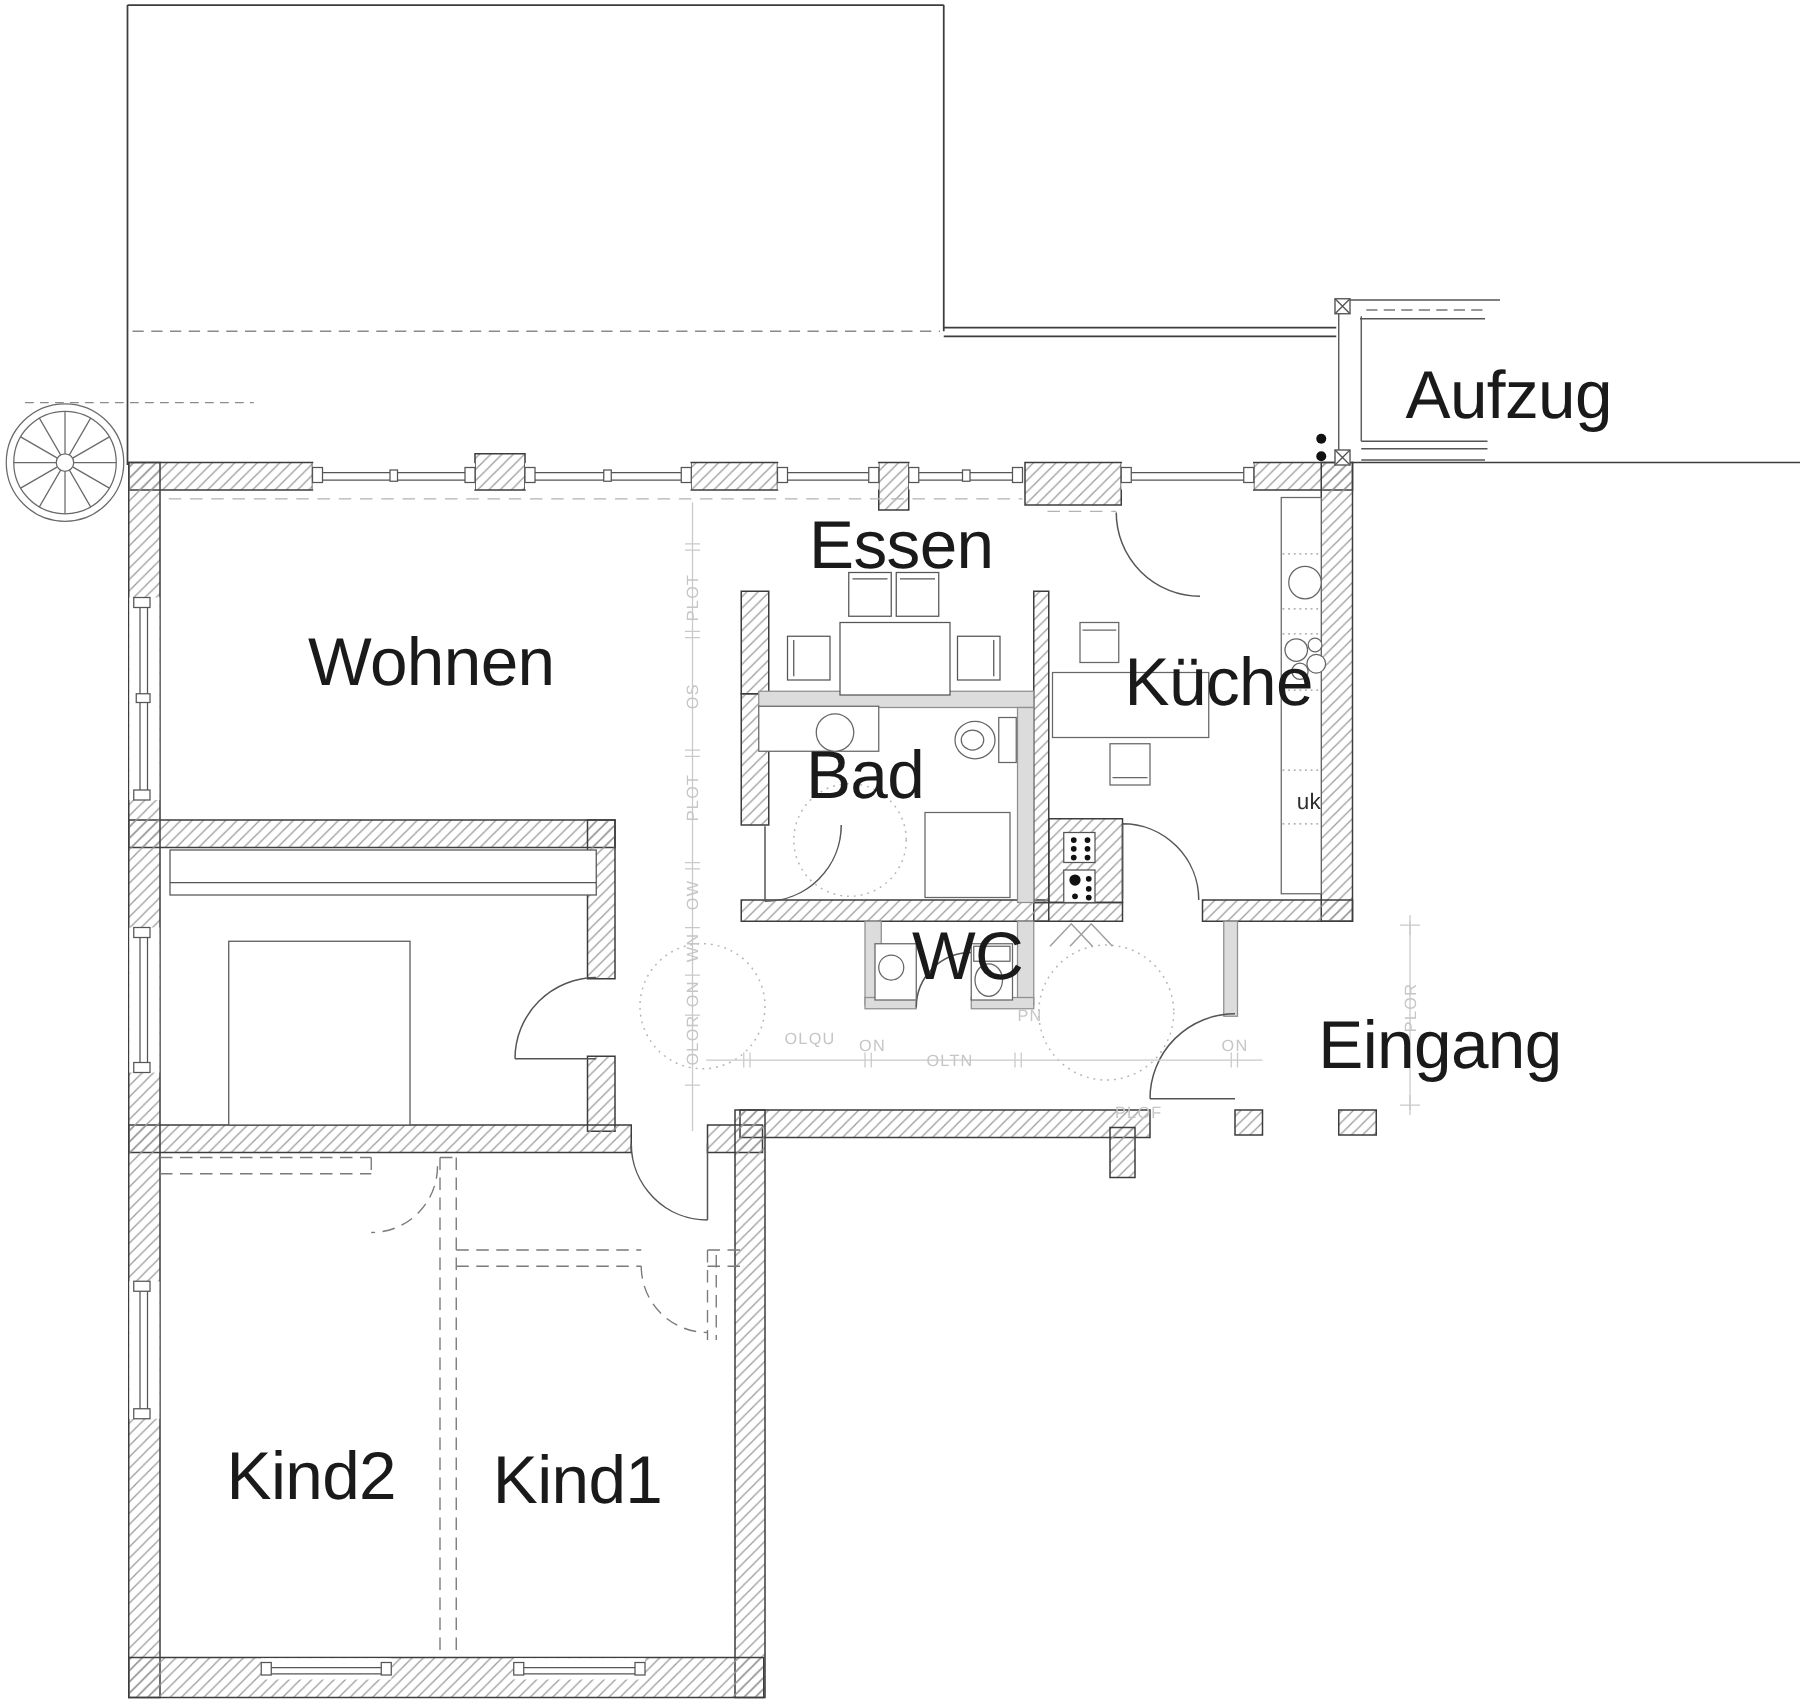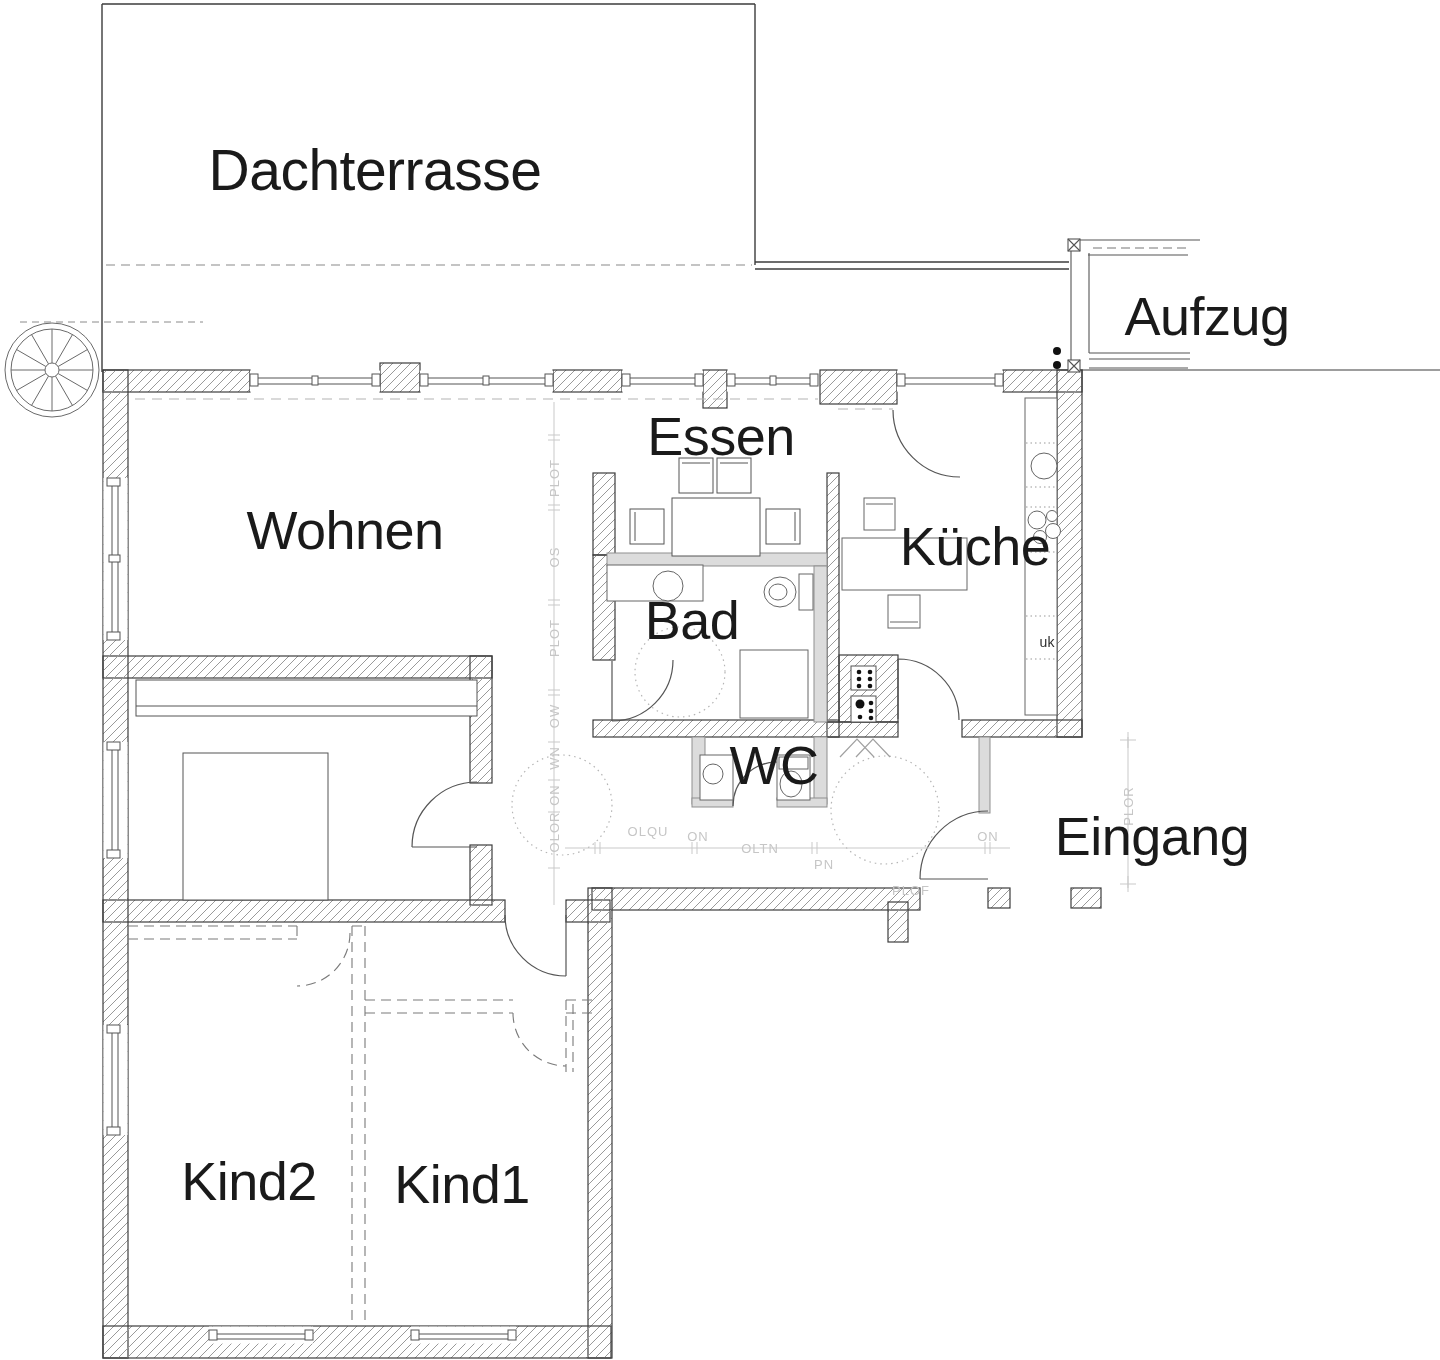--- a/index.html
+++ b/index.html
@@ -2,21 +2,21 @@
 <html><head>
 <meta charset="utf-8">
 <style>
   html,body{margin:0;padding:0;background:#fff;}
   .stage{position:relative;width:1440px;height:1360px;background:#fff;overflow:hidden;
          font-family:"Liberation Sans",sans-serif;}
   .stage svg{position:absolute;left:0;top:0;}
   .rl{position:absolute;transform:translate(-50%,-50%);color:#1a1a1a;font-size:54px;
       white-space:nowrap;letter-spacing:-0.5px;font-family:"Liberation Sans",sans-serif;}
   .rl.big{font-size:57px;}
-  .tiny{position:absolute;transform:translate(-50%,-50%);color:#2e2e2e;font-size:14px;
+  .tiny{position:absolute;transform:translate(-50%,-50%);color:#2e2e2e;font-size:18px;
       white-space:nowrap;font-family:"Liberation Sans",sans-serif;}
   .ml{position:absolute;transform:translate(-50%,-50%);color:#c6c6c6;font-size:13px;
       letter-spacing:1px;white-space:nowrap;font-family:"Liberation Sans",sans-serif;}
   .ml.v{transform:translate(-50%,-50%) rotate(-90deg);}
 </style>
 </head>
 <body>
 
 <div class="stage">
 
@@ -290,21 +290,20 @@
              M548,600 L560,600 M548,605 L560,605 M548,690 L560,690 M548,695 L560,695
              M548,742 L560,742 M548,780 L560,780 M548,812 L560,812 M548,868 L560,868"></path>
     <line x1="565" y1="848" x2="1010" y2="848"></line>
     <path d="M595,842 L595,854 M600,842 L600,854 M692,842 L692,854 M697,842 L697,854
              M812,842 L812,854 M817,842 L817,854 M985,842 L985,854 M990,842 L990,854"></path>
     <line x1="1128" y1="737" x2="1128" y2="888"></line>
     <path d="M1120,740 L1136,740 M1128,732 L1128,748 M1120,884 L1136,884 M1128,876 L1128,892"></path>
   </g>
 </svg>
 
-<div class="rl big" style="left:375px;top:170px;">Dachterrasse</div>
 <div class="rl" style="left:1207px;top:316px;">Aufzug</div>
 <div class="rl" style="left:721px;top:436px;">Essen</div>
 <div class="rl" style="left:345px;top:530px;">Wohnen</div>
 <div class="rl" style="left:975px;top:546px;">Küche</div>
 <div class="rl" style="left:692px;top:620px;">Bad</div>
 <div class="rl" style="left:774px;top:765px;">WC</div>
 <div class="rl" style="left:1152px;top:836px;">Eingang</div>
 <div class="rl" style="left:249px;top:1181px;">Kind2</div>
 <div class="rl" style="left:462px;top:1184px;">Kind1</div>
 <div class="tiny" style="left:1047px;top:642px;">uk</div>
@@ -313,19 +312,19 @@
 <div class="ml v" style="left:554px;top:557px;">OS</div>
 <div class="ml v" style="left:554px;top:638px;">PLOT</div>
 <div class="ml v" style="left:554px;top:716px;">OW</div>
 <div class="ml v" style="left:554px;top:758px;">WN</div>
 <div class="ml v" style="left:554px;top:795px;">ON</div>
 <div class="ml v" style="left:554px;top:832px;">OLOR</div>
 
 <div class="ml" style="left:648px;top:831px;">OLQU</div>
 <div class="ml" style="left:698px;top:836px;">ON</div>
 <div class="ml" style="left:760px;top:848px;">OLTN</div>
-<div class="ml" style="left:824px;top:864px;">PN</div>
+<div class="ml" style="left:824px;top:812px;">PN</div>
 <div class="ml" style="left:911px;top:848px;margin-top:42px;">PLOF</div>
 <div class="ml" style="left:988px;top:836px;">ON</div>
 
 <div class="ml v" style="left:1128px;top:806px;">PLOR</div>
 
 </div>
 
 </body></html>

